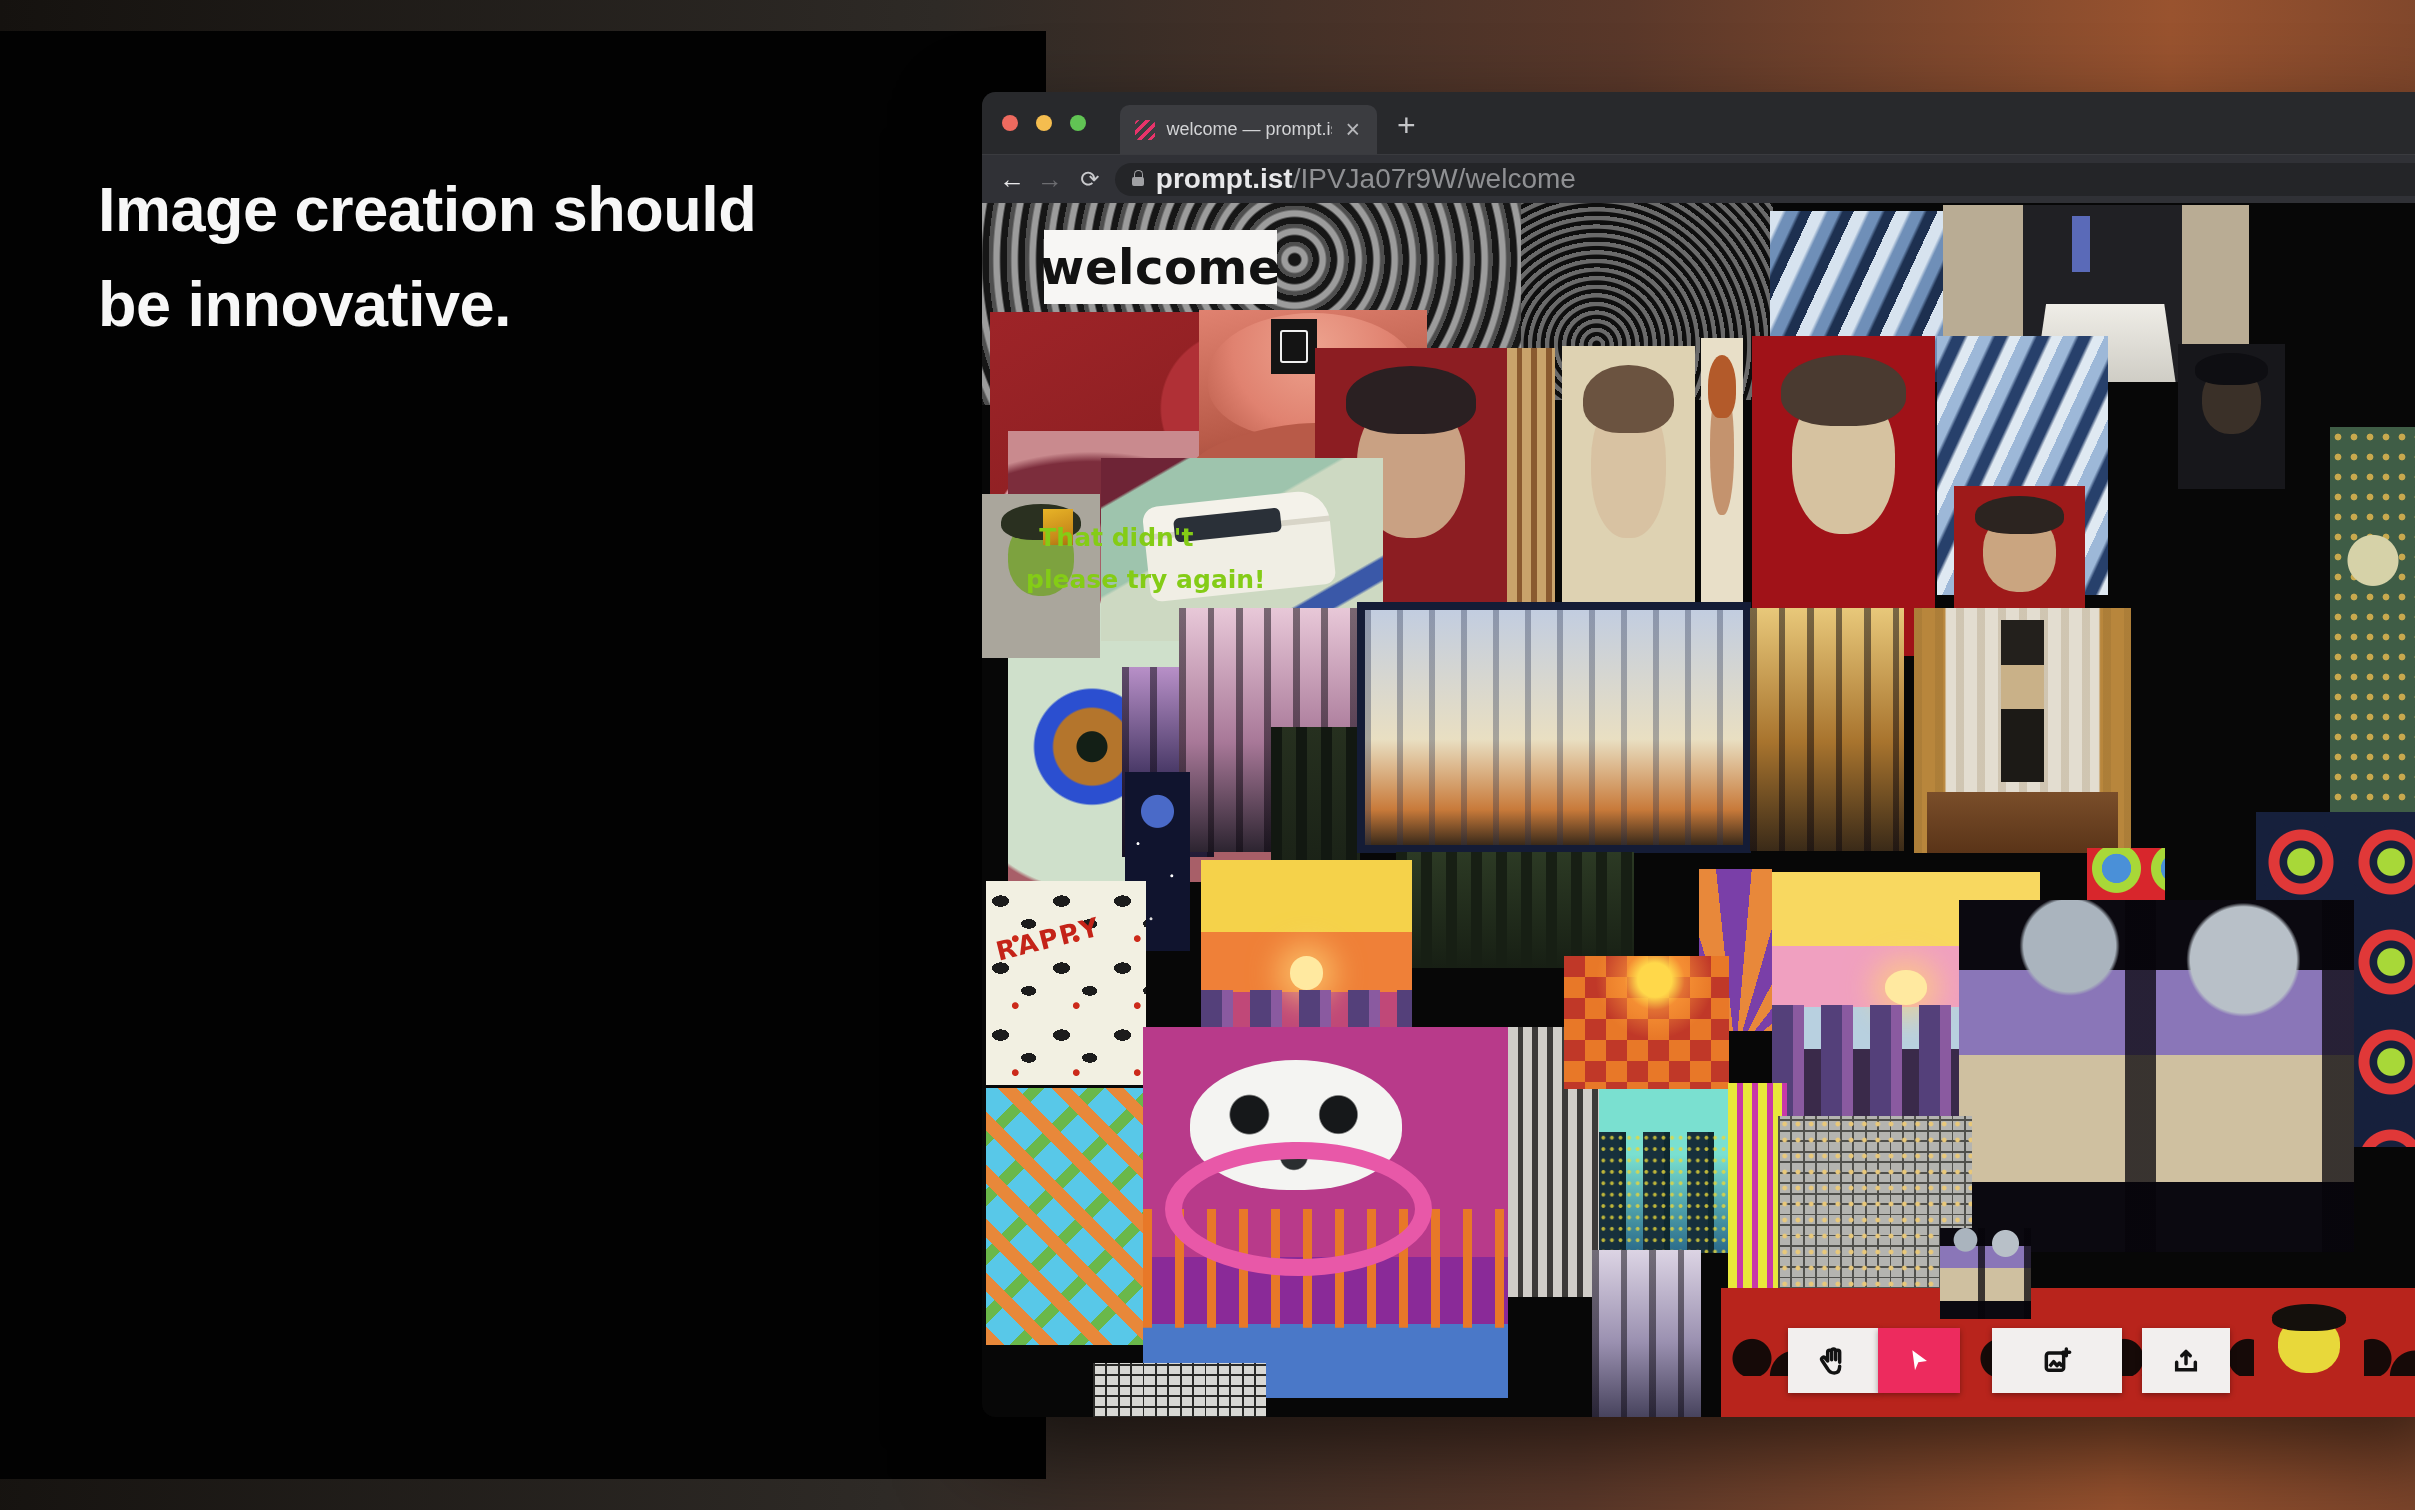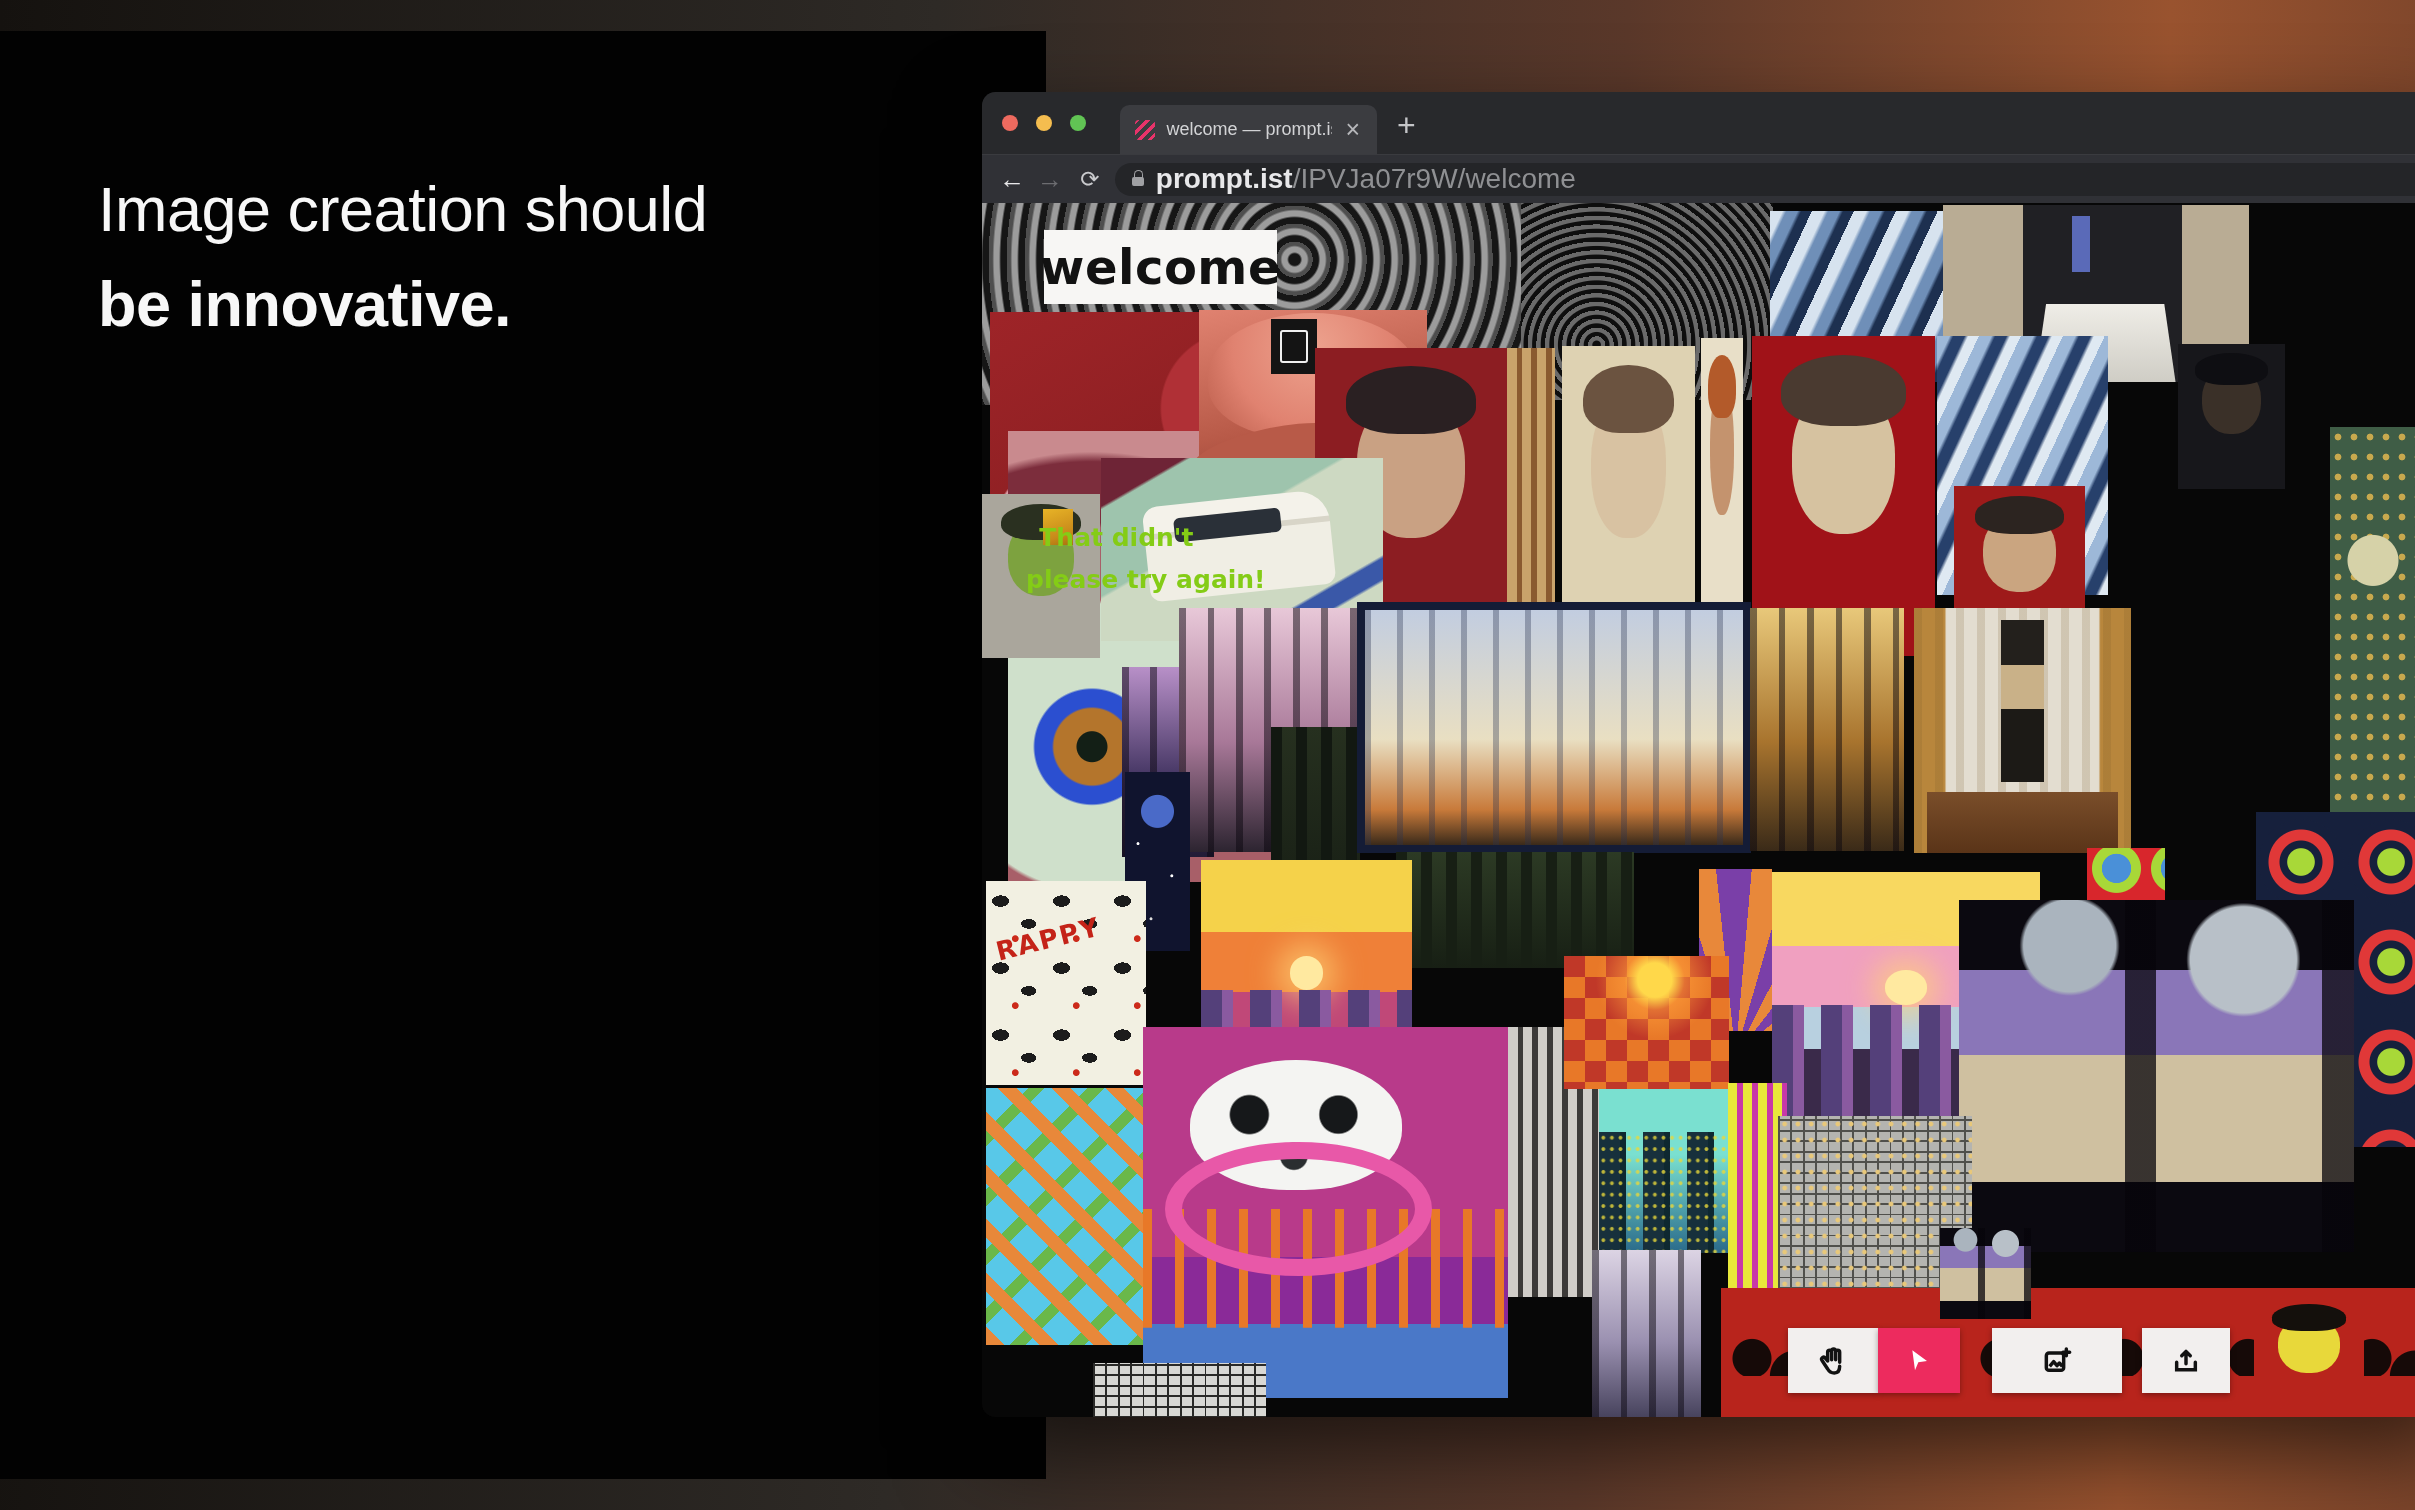--- a/index.html
+++ b/index.html
@@ -4,21 +4,21 @@
 <style>
   html,body{margin:0;padding:0}
   body{
     width:2416px;height:1510px;overflow:hidden;position:relative;
     font-family:"Liberation Sans",sans-serif;
     background:linear-gradient(92deg,#15120f 0%,#2e2a26 38%,#5a382a 66%,#99532f 88%,#7c452b 100%);
   }
   
   .hero{position:absolute;left:0;top:31px;width:1046px;height:1448px;background:#020202}
   .headline{position:absolute;left:98px;top:131px;color:#f7f7f7;font-size:63px;line-height:1.5;letter-spacing:-0.5px}
-  .headline .l1{font-weight:400;display:block}
+  .headline .l1{font-weight:700;display:block}
   .headline .l2{font-weight:700;display:block}
   
   .win{position:absolute;left:982px;top:92px;width:1471px;height:1325px;border-radius:13.3px;overflow:hidden;
        box-shadow:0 34px 86px rgba(0,0,0,.6);background:#070707}
   .tabbar{position:relative;height:62px;background:#28292c}
   .lights{position:absolute;left:20px;top:23px;display:flex;gap:18px}
   .light{width:16px;height:16px;border-radius:50%}
   .tab{position:absolute;left:138px;top:13.3px;width:257px;height:49px;background:#3b3c40;border-radius:9.5px 9.5px 0 0;
        display:flex;align-items:center;gap:11.4px;padding:0 15px;box-sizing:border-box}
   .favicon{width:20px;height:20px;border-radius:3.8px;flex:0 0 auto;

